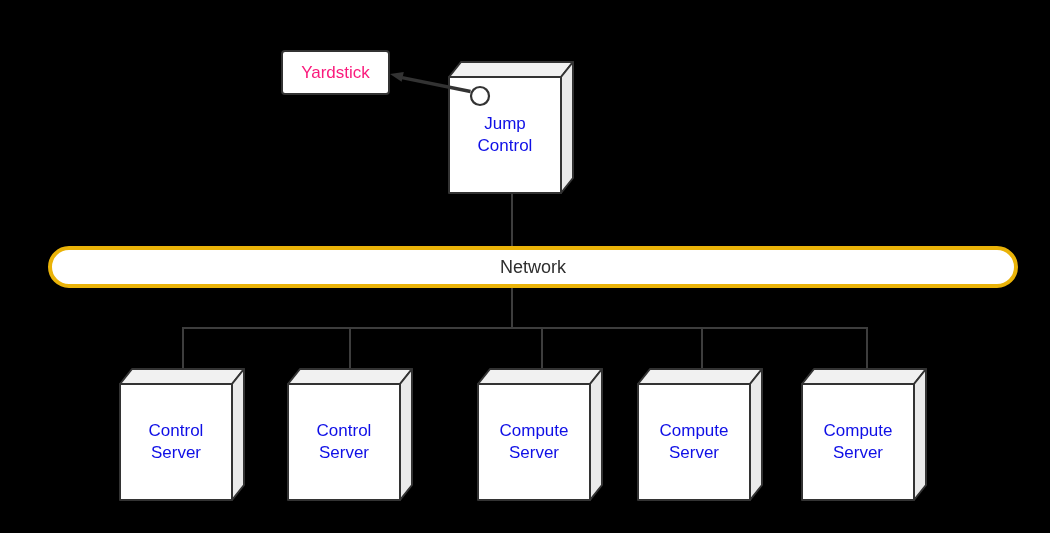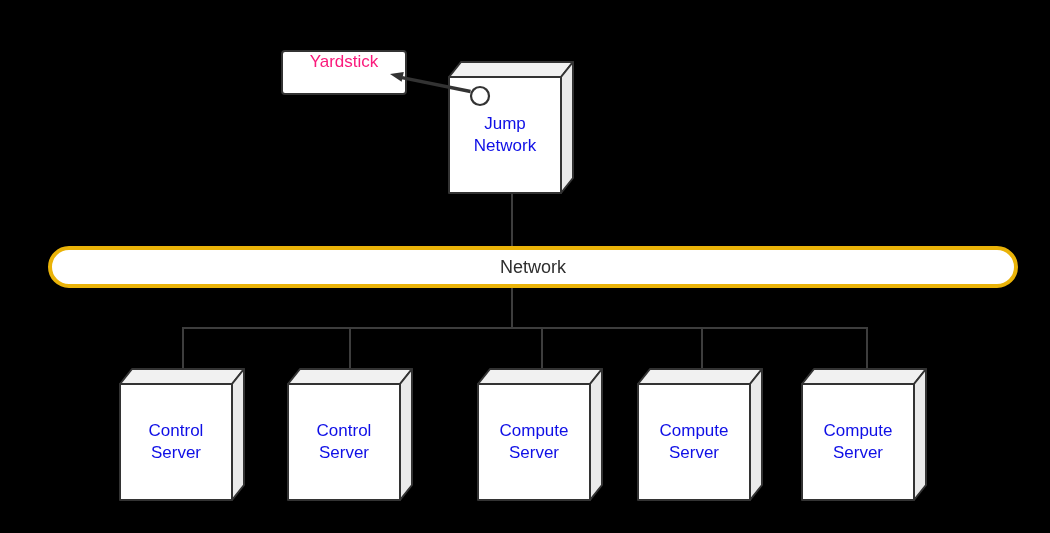--- a/index.html
+++ b/index.html
@@ -22,28 +22,28 @@
     pointer-events: none;
   }
   .connectors { z-index: 0; }
   .overlay    { z-index: 6; }
 
   
   .rect-node {
     position: absolute;
     left: 281px;
     top: 50px;
-    width: 126px;
+    width: 109px;
     height: 45px;
     background: #ffffff;
     border: 2px solid #333333;
     border-radius: 4px;
     box-sizing: border-box;
     display: flex;
-    align-items: flex-start;
+    align-items: center;
     justify-content: center;
     z-index: 2;
   }
   .rect-node .lbl {
     color: #fa1a7c;
     font-size: 17px;
   }
 
   
   .cube {
@@ -123,21 +123,21 @@
 
   <div class="cube cube-jump">
     <svg width="126" height="133" viewBox="0 0 126 133">
       <g stroke="#333333" stroke-width="2" stroke-linejoin="round">
         <polygon points="1,16 13,1 125,1 113,16" fill="#f1f1f1"></polygon>
         <polygon points="113,16 125,1 125,117 113,132" fill="#eaeaea"></polygon>
         <rect x="1" y="16" width="112" height="116" fill="#ffffff"></rect>
       </g>
     </svg>
     <div class="cube-label">Jump
-Network</div>
+Control</div>
   </div>
 
   <svg class="layer overlay" width="1050" height="533" viewBox="0 0 1050 533">
     <line x1="402" y1="77.6" x2="470.5" y2="91.5" stroke="#333333" stroke-width="3.5"></line>
     <polygon points="390,74 403.8,71.9 401.6,81.7" fill="#333333"></polygon>
     <circle cx="480" cy="96" r="9" fill="#ffffff" stroke="#333333" stroke-width="2.2"></circle>
   </svg>
 
   <div class="network-bar">
     <span class="lbl">Network</span>

